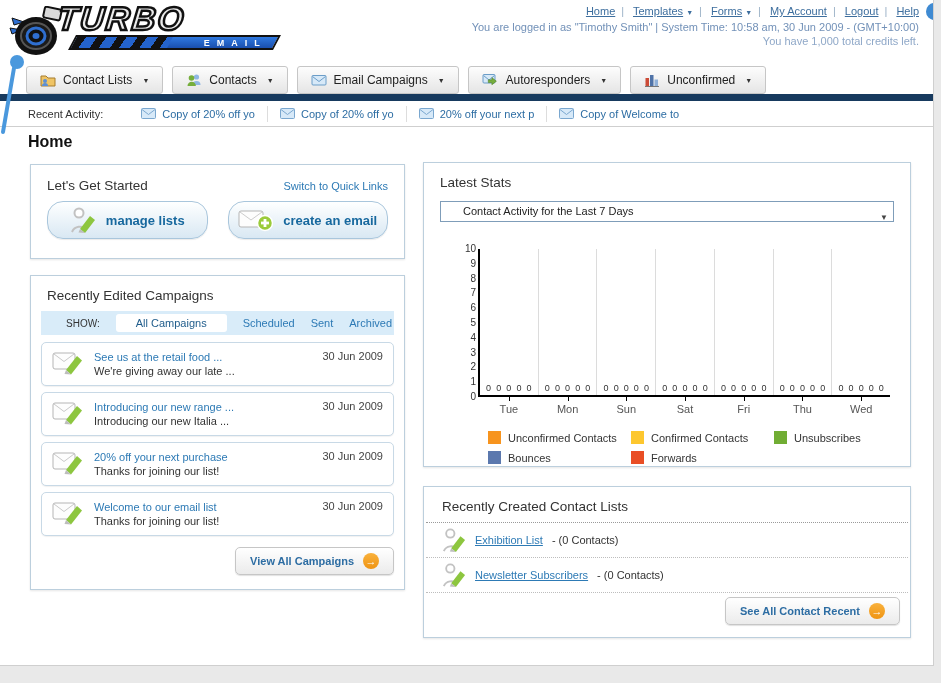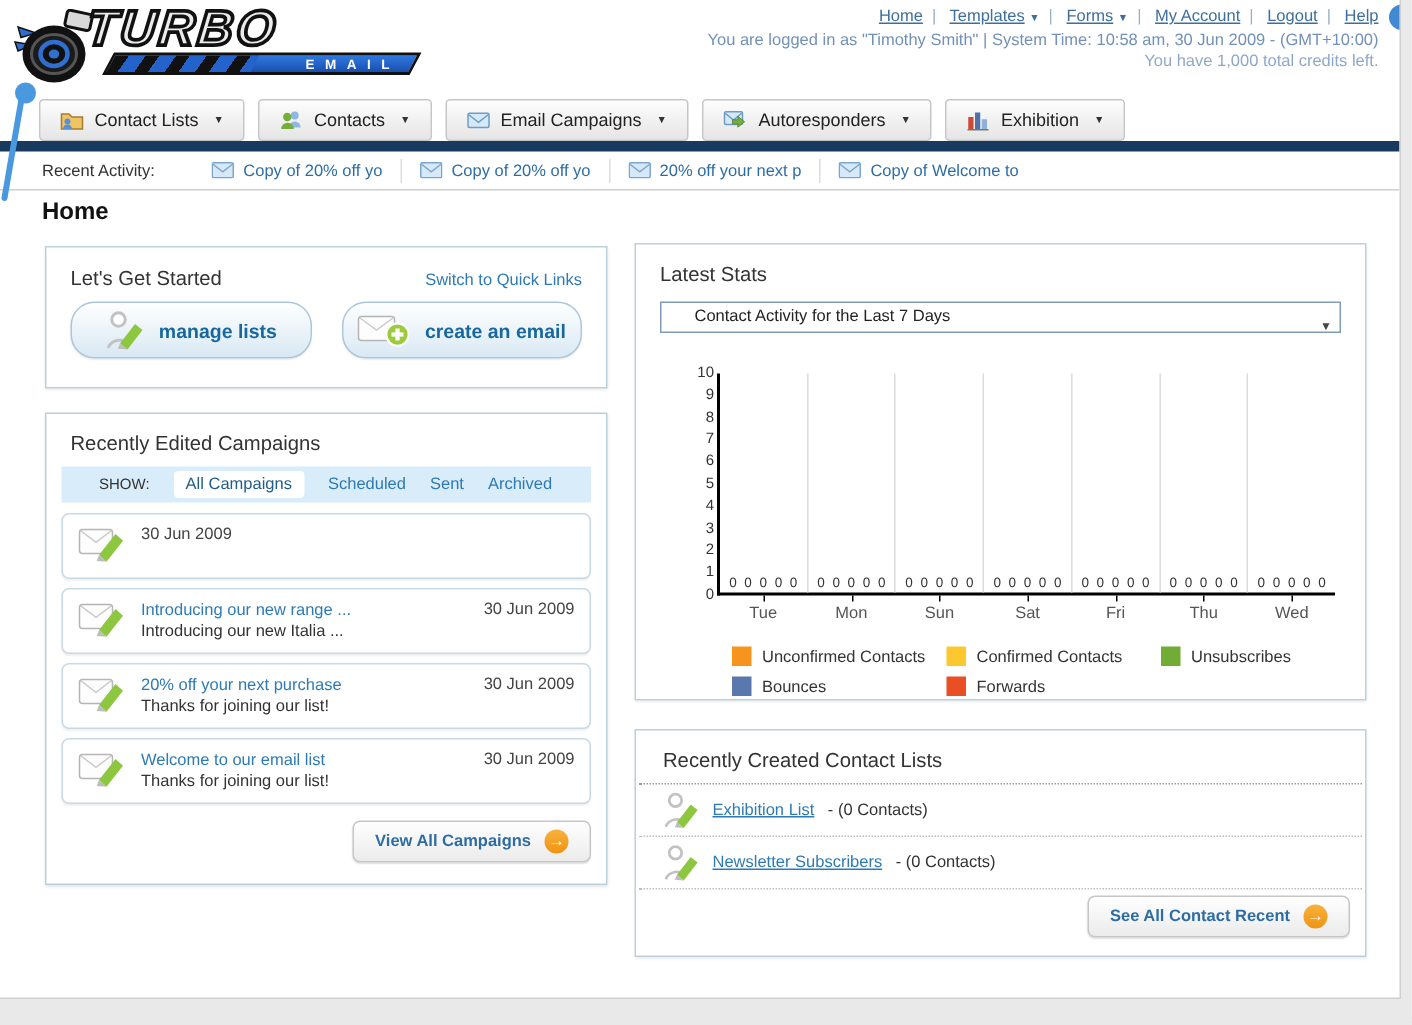--- a/index.html
+++ b/index.html
@@ -63,21 +63,21 @@
              background:linear-gradient(#feffff,#d9e8f3); border:1px solid #a9c6dc; border-radius:16px;
              font-size:13px; font-weight:bold; color:#17689e; cursor:pointer; box-shadow:0 1px 1px rgba(0,0,0,.08); }
 
   
   .camp-panel { left:30px; top:148px; width:375px; height:315px; }
   .camp-panel .panel-title { padding:12px 16px 8px; }
   .filter-bar { position:absolute; left:10px; right:10px; top:35px; height:24px; background:#d9ecf9;
                 display:flex; align-items:center; gap:16px; padding-left:10px; font-size:11px; }
   .show-label { color:#333; font-size:10px;margin-left:15px; }
   .filter-link { color:#2d7ab5; cursor:pointer; }
-  .filter-link.active { background:#fff; color:#1f5c8b; padding:3px 8px; border-radius:3px; }
+  .filter-link.active { background:#fff; color:#1f5c8b; padding:3px 20px; border-radius:3px; }
   .camp-list { position:absolute; top:66px; left:10px; right:10px; }
   .camp-card { height:44px; margin-bottom:6px; border:1px solid #c8d9e6; border-radius:5px; background:#fff;
                display:flex; align-items:center; padding:0 10px; box-shadow:0 1px 1px rgba(0,0,0,.06); cursor:pointer; }
   .camp-icon { margin-right:10px; flex:0 0 auto; }
   .camp-text { flex:1; min-width:0; }
   .camp-title { display:block; font-size:11px; color:#2d7ab5; cursor:pointer; text-decoration:none; }
   .camp-sub { font-size:11px; color:#333; margin-top:2px; }
   .camp-date { font-size:11px; color:#444; align-self:flex-start; margin-top:7px; }
   .view-all-row { position:absolute; right:10px; bottom:14px; }
   .pill-btn { display:inline-flex; align-items:center; gap:9px; padding:5px 14px; border:1px solid #c6c6c6;
@@ -201,21 +201,21 @@
       <span>Autoresponders</span>
       <span class="dd-arrow">▼</span>
     </div>
     <div class="tab">
       <svg width="16" height="16" viewBox="0 0 16 16">
         <rect x="1.5" y="6" width="3.5" height="8" fill="#cc4b37"></rect>
         <rect x="6" y="3" width="3.5" height="11" fill="#4f73a8"></rect>
         <rect x="10.5" y="7.5" width="3.5" height="6.5" fill="#8fb0d8"></rect>
         <line x1="1" y1="14.5" x2="15" y2="14.5" stroke="#777"></line>
       </svg>
-      <span>Exhibition</span>
+      <span>Unconfirmed</span>
       <span class="dd-arrow">▼</span>
     </div>
   </div>
 
   <div class="navy-bar"></div>
 
   <div class="activity-bar">
     <span class="activity-label">Recent Activity:</span>
     <a class="activity-item">
       <svg width="15" height="11" viewBox="0 0 15 11">
@@ -290,20 +290,24 @@
       <div class="camp-list">
         <div class="camp-card">
           <span class="camp-icon">
             <svg width="32" height="28" viewBox="0 0 32 28">
                 <rect x="1" y="5" width="22" height="16" rx="2" fill="#fdfdfd" stroke="#b5b5b5"></rect>
                 <path d="M2 6 L12 13.5 L22 6" fill="none" stroke="#c9c9c9"></path>
                 <polygon points="14,22 25,8 30,12.5 19,26.5" fill="#8DC63F"></polygon>
                 <polygon points="14,22 19,26.5 12.5,26" fill="#bdbdbd"></polygon>
               </svg>
           </span>
+          <div class="camp-text">
+            <a class="camp-title">See us at the retail food ...</a>
+            <div class="camp-sub">We're giving away our late ...</div>
+          </div>
           <span class="camp-date">30 Jun 2009</span>
         </div>
         <div class="camp-card">
           <span class="camp-icon">
             <svg width="32" height="28" viewBox="0 0 32 28">
                 <rect x="1" y="5" width="22" height="16" rx="2" fill="#fdfdfd" stroke="#b5b5b5"></rect>
                 <path d="M2 6 L12 13.5 L22 6" fill="none" stroke="#c9c9c9"></path>
                 <polygon points="14,22 25,8 30,12.5 19,26.5" fill="#8DC63F"></polygon>
                 <polygon points="14,22 19,26.5 12.5,26" fill="#bdbdbd"></polygon>
               </svg>

